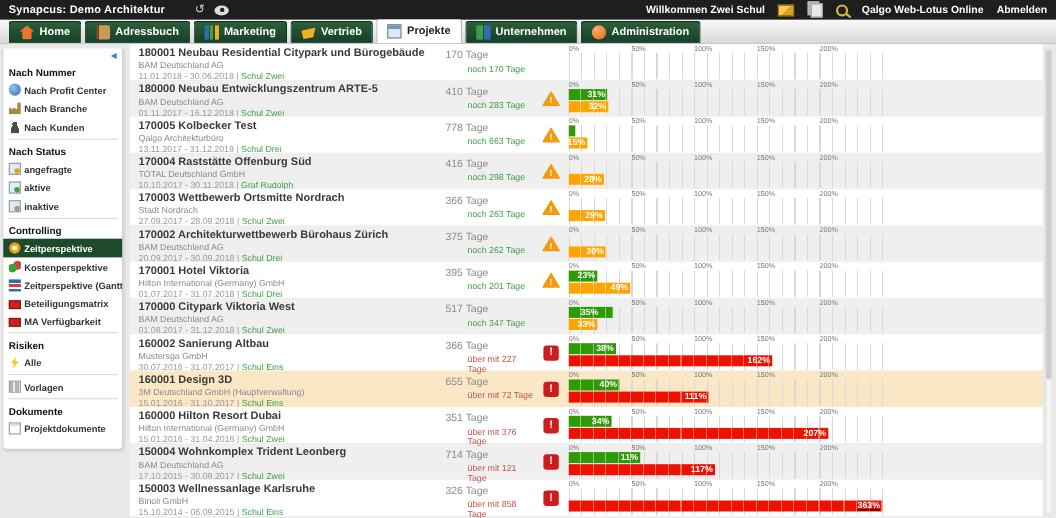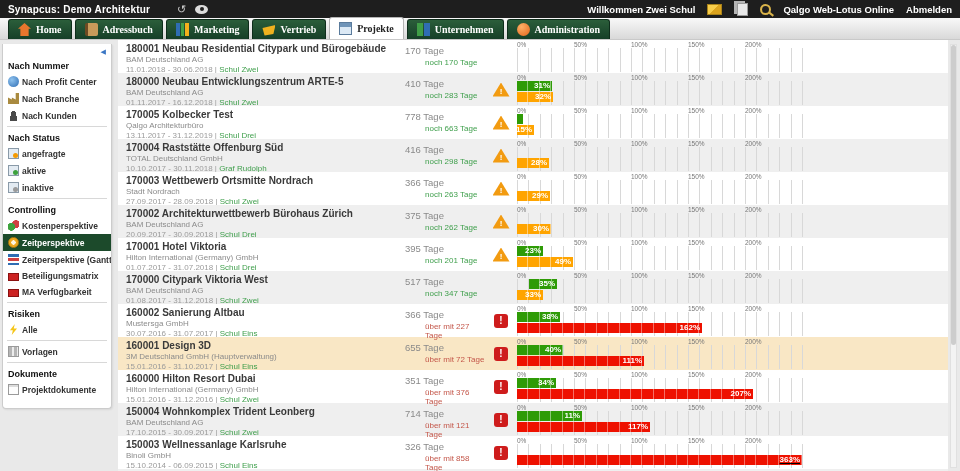--- a/index.html
+++ b/index.html
@@ -22,21 +22,21 @@
   .ic-copy{width:9px;height:11px;background:#e8e8e8;border:1px solid #9a9a9a;box-shadow:-3px -2px 0 0 #b5b5b5;cursor:pointer;margin-left:3px;}
   .ic-search{width:7px;height:7px;border:2px solid #d9b34a;border-radius:50%;position:relative;cursor:pointer;}
   .ic-search::after{content:"";position:absolute;width:6px;height:2px;background:#d9b34a;right:-5px;bottom:-2px;transform:rotate(38deg);}
   .toplink{cursor:pointer;}
   
   .tabbar{position:absolute;top:18px;left:0;right:0;height:22px;
     background:linear-gradient(#f8f8f8,#d9d9d9);border-bottom:1px solid #c9c9c9;
     display:flex;align-items:flex-end;padding-left:8px;gap:3px;box-sizing:border-box;}
   .tab{height:20px;display:flex;align-items:center;gap:5px;padding:0 9px;
     background:linear-gradient(#2b5e3a,#163f28);color:#fff;font-size:10px;font-weight:bold;
-    border:1px solid #0e2d1b;border-bottom:none;border-radius:3px 3px 0 0;box-sizing:border-box;cursor:pointer;font-family:Liberation Serif, serif;}
+    border:1px solid #0e2d1b;border-bottom:none;border-radius:3px 3px 0 0;box-sizing:border-box;cursor:pointer;}
   .tab.active{background:#fff;color:#222;border-color:#b5b5b5;height:22px;}
   .tabicon{width:13px;height:13px;display:inline-block;flex:0 0 13px;}
   .t-home{background:#e8762d;clip-path:polygon(50% 0,100% 44%,82% 44%,82% 100%,18% 100%,18% 44%,0 44%);}
   .t-adressbuch{background:linear-gradient(90deg,#6e4a22 0 26%,#c89a5a 26% 100%);border-radius:2px;}
   .t-marketing{background:linear-gradient(90deg,#2f6db3 0 28%,transparent 28% 38%,#43a047 38% 62%,transparent 62% 72%,#f3b01c 72% 100%);}
   .t-vertrieb{background:#f0b11f;clip-path:polygon(0 38%,100% 16%,84% 84%,16% 96%);}
   .t-projekte{background:linear-gradient(#6f94b8 0 32%,#dce9f5 32% 100%);border:1px solid #5a7b9c;box-sizing:border-box;}
   .t-unternehmen{background:linear-gradient(90deg,#3f9d46 0 46%,transparent 46% 54%,#2f6db3 54% 100%);}
   .t-administration{background:radial-gradient(circle at 35% 30%,#ffb066,#e2641b);border-radius:50%;}
   
@@ -176,27 +176,27 @@
       <div class="sb-item">
     <span class="sbicon s-win dot-green"></span>
     <span class="sb-label">aktive</span>
   </div>
       <div class="sb-item">
     <span class="sbicon s-win dot-gray"></span>
     <span class="sb-label">inaktive</span>
   </div>
       <div class="sb-divider"></div>
       <div class="sb-header">Controlling</div>
-      <div class="sb-item">
-    <span class="sbicon s-kosten"></span>
-    <span class="sb-label">Kostenperspektive</span>
-  </div>
       <div class="sb-item selected">
     <span class="sbicon s-zeit"></span>
     <span class="sb-label">Zeitperspektive</span>
+  </div>
+      <div class="sb-item">
+    <span class="sbicon s-kosten"></span>
+    <span class="sb-label">Kostenperspektive</span>
   </div>
       <div class="sb-item">
     <span class="sbicon s-gantt"></span>
     <span class="sb-label">Zeitperspektive (Gantt)</span>
   </div>
       <div class="sb-item">
     <span class="sbicon s-red"></span>
     <span class="sb-label">Beteiligungsmatrix</span>
   </div>
       <div class="sb-item">
@@ -446,21 +446,21 @@
       <div class="d-remaining future">noch 347 Tage</div>
     </div>
     <div class="cell-status"></div>
     <div class="cell-chart">
       <div class="chart-grid"></div>
     <span class="tick" style="left: 2px;">0%</span>
         <span class="tick" style="left: 59px;">50%</span>
         <span class="tick" style="left: 116px;">100%</span>
         <span class="tick" style="left: 173px;">150%</span>
         <span class="tick" style="left: 230px;">200%</span>
-        <div class="bar done" style="left: 14px; width: 28px;">
+        <div class="bar done" style="left: 2px; width: 40px; justify-content: center;">
           <span>35%</span>
         </div>
         <div class="bar time orange" style="left: 2px; width: 26px;">
           <span>33%</span>
         </div>
       </div>
   </div>
     <div class="row odd">
     <div class="cell-main">
       <div class="p-title">160002 Sanierung Altbau</div>
@@ -523,21 +523,21 @@
         <div class="bar time red" style="left: 2px; width: 127px;">
           <span>111%</span>
         </div>
       </div>
   </div>
     <div class="row odd">
     <div class="cell-main">
       <div class="p-title">160000 Hilton Resort Dubai</div>
       <div class="p-company">Hilton International (Germany) GmbH</div>
       <div class="p-dates">
-        <span class="p-period">15.01.2016 - 31.12.2016 </span>
+        <span class="p-period">15.01.2016 - 31.04.2016 </span>
         <span class="p-sep">| </span>
         <span class="p-manager">Schul Zwei</span>
       </div>
     </div>
     <div class="cell-days">
       <div class="d-total">351 Tage</div>
       <div class="d-remaining over">über mit 376 Tage</div>
     </div>
     <div class="cell-status">
         <span class="icon-alert">!</span>

